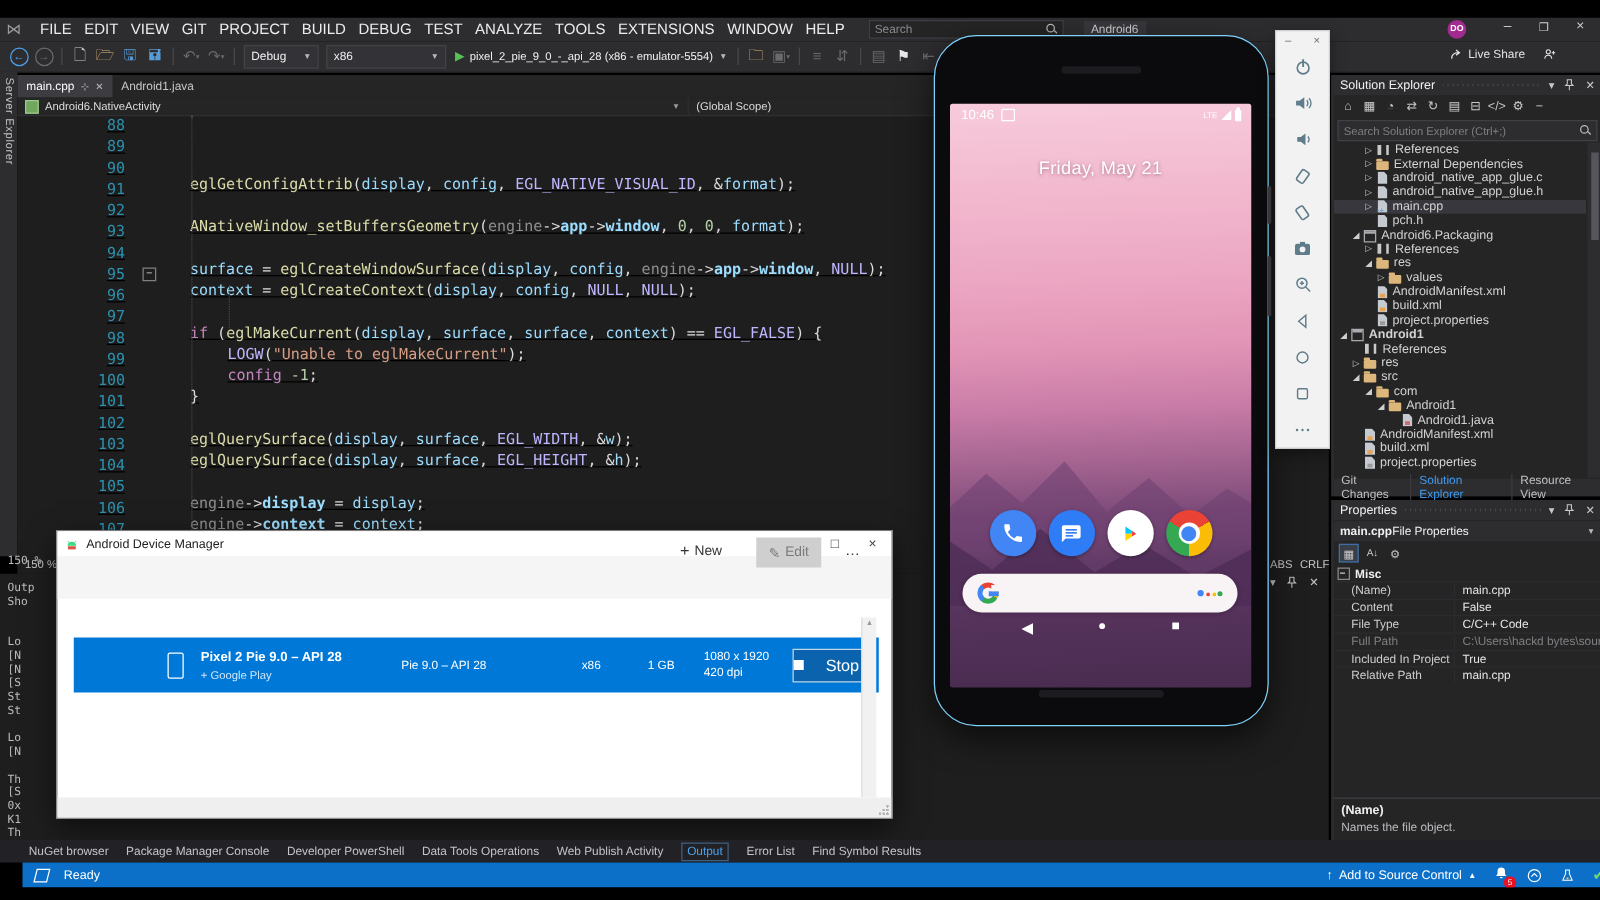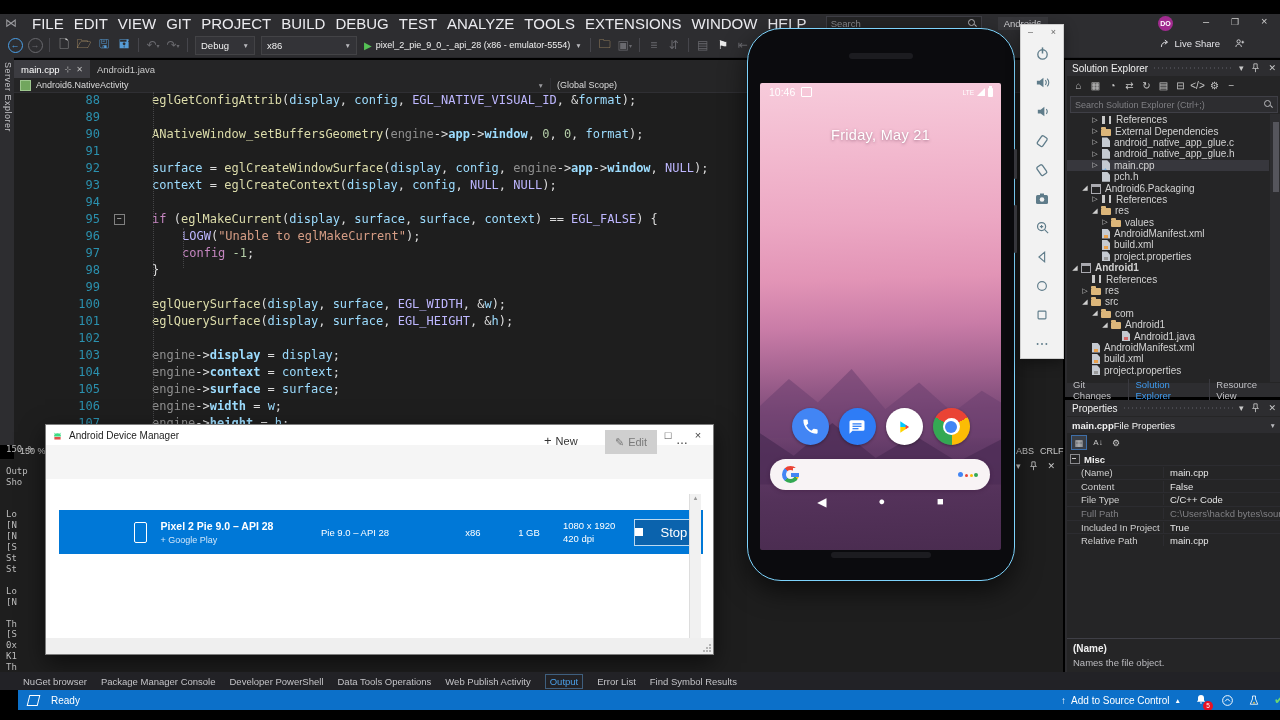--- a/index.html
+++ b/index.html
@@ -2,21 +2,21 @@
 <html><head>
 <meta charset="utf-8">
 <style>
   html,body{margin:0;padding:0;background:#000;}
   #app{position:relative;width:1280px;height:720px;background:#000;overflow:hidden;
        font-family:"Liberation Sans",sans-serif;-webkit-font-smoothing:antialiased;cursor:default;}
   .abs{position:absolute;}
   
   #titlebar{left:0;top:14px;width:1280px;height:19px;background:#2d2d30;display:flex;align-items:center;}
   #vslogo{width:16px;height:13px;margin:0 6px 0 5px;color:#9b9b9f;font-size:12px;line-height:13px;}
-  .mi{color:#ececf0;font-size:15px;padding:0 5px;line-height:19px;}
+  .mi{color:#ececf0;font-size:12px;padding:0 5px;line-height:19px;}
   #topsearch{width:146px;height:13px;background:#252526;border:1px solid #3f3f46;margin-left:14px;
              display:flex;align-items:center;color:#8a8a8e;font-size:9.5px;padding:0 4px;}
   #topsearch .mag{margin-left:auto;}
   #soltitle{color:#cfcfd2;font-size:9.5px;margin-left:16px;background:#38383c;padding:1px 6px;}
   #avatar{left:1158px;top:16px;width:15px;height:15px;border-radius:50%;background:#a12b8f;color:#fff;
           font-size:7px;font-weight:bold;display:flex;align-items:center;justify-content:center;}
   .winbtn{color:#d0d0d0;font-size:11px;top:15px;}
   
   #toolbar{left:0;top:33px;width:1280px;height:24px;background:#2d2d30;display:flex;align-items:center;border-bottom:1px solid #26262a;}
   .tbi{display:inline-flex;align-items:center;justify-content:center;width:18px;height:18px;margin:0 1px;font-size:12px;color:#c8c8c8;}
@@ -36,25 +36,25 @@
   
   #editor{left:14px;top:60px;width:1049px;height:399px;background:#1e1e1e;}
   #tabstrip{position:absolute;left:0;top:0;width:100%;height:18px;background:#252526;display:flex;}
   .etab{height:18px;display:flex;align-items:center;font-size:9.5px;padding:0 7px;color:#c8c8c8;gap:5px;}
   .etab.active{background:#3c3c41;color:#ffffff;}
   .etab .tx{font-size:8px;color:#bdbdbd;}
   #navbar{position:absolute;left:0;top:18px;width:100%;height:14px;background:#252526;border-bottom:1px solid #2f2f33;display:flex;}
   .navcell{flex:1;display:flex;align-items:center;color:#dcdcdc;font-size:9px;padding:0 6px;border-right:1px solid #2f2f33;}
   .navcell .dd{margin-left:auto;color:#9a9a9e;font-size:6.5px;}
   .navico{width:9px;height:9px;background:#71a65e;border:1px solid #9ec78f;margin-right:5px;}
-  #code{position:absolute;left:0;top:32px;width:100%;height:340px;font-family:"DejaVu Sans Mono","Liberation Mono",monospace;font-size:12px;line-height:17px;}
+  #code{position:absolute;left:0;top:32px;width:100%;height:340px;font-family:"DejaVu Sans Mono","Liberation Mono",monospace;font-size:12px;line-height:17px;text-decoration:underline;}
   .cl{display:flex;height:17px;white-space:pre;}
   .ln{width:86px;flex:none;text-align:right;color:#2b91af;}
   .gm{width:52px;flex:none;position:relative;}
-  .ct{color:#dcdcdc;}
+  .ct{color:#dcdcdc;margin-top:47px;}
   .s-fn{color:#dcdcaa}.s-var{color:#9cdcfe}.s-varb{color:#9cdcfe;font-weight:bold}
   .s-mac{color:#beb7ff}.s-kw{color:#c586c0}.s-str{color:#d69d85}.s-num{color:#b5cea8}
   .s-pl{color:#dcdcdc}.s-gray{color:#8f8f8f}
   .foldbox{position:absolute;left:14px;top:3px;width:9px;height:9px;border:1px solid #808080;color:#c8c8c8;
            font-size:8px;line-height:8px;text-align:center;background:#1e1e1e;}
   .guide{position:absolute;border-left:1px dotted #464648;width:0;}
   #edbottom{position:absolute;left:0;top:385px;width:100%;height:14px;background:#1e1e1e;color:#c8c8c8;font-size:9px;}
   #edzoom{position:absolute;left:6px;top:1px;}
   #edtabs-lbl{position:absolute;left:1002px;top:1px;}
   #edeol-lbl{position:absolute;left:1026px;top:1px;}

